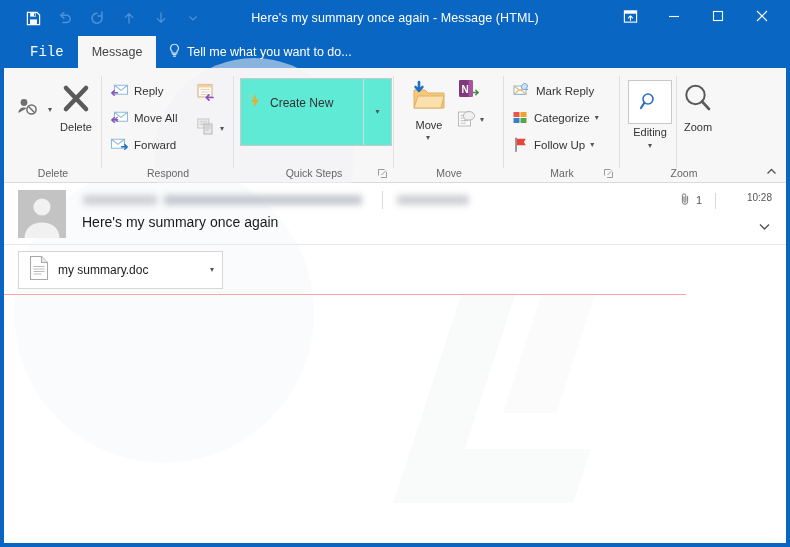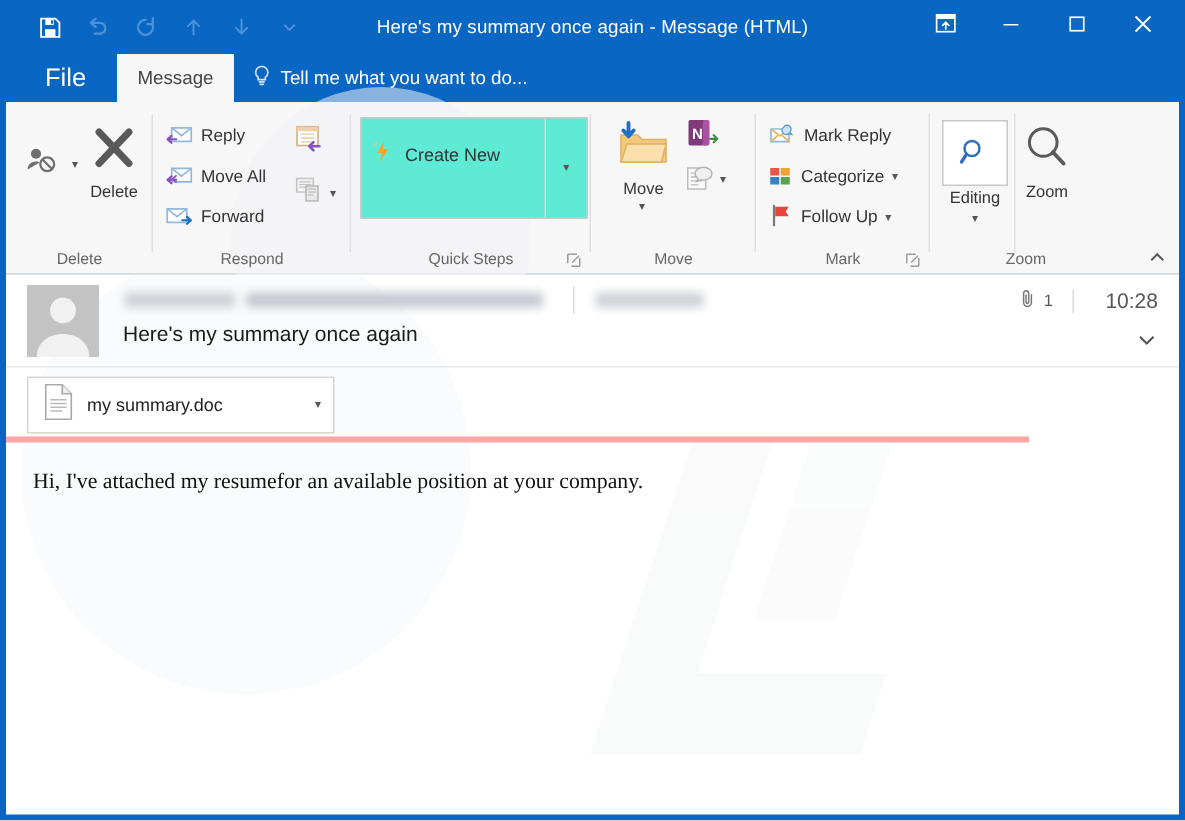--- a/index.html
+++ b/index.html
@@ -78,21 +78,22 @@
     height: 32px;
     background: #0a66c3;
   }
   .tab-file {
     position: absolute;
     left: 16px; top: 0;
     height: 32px;
     line-height: 32px;
     padding: 0 14px;
     color: #fff;
-    font-size: 17px;
+    font-size: 14px;
+    font-family: Liberation Mono, monospace;
   }
   .tab-message {
     position: absolute;
     left: 78px; top: 0;
     width: 78px;
     height: 32px;
     line-height: 32px;
     text-align: center;
     background: #f7f7f7;
     color: #444;
@@ -259,34 +260,34 @@
     right: 84px; top: 9px;
     display: flex;
     align-items: center;
     gap: 5px;
     font-size: 11px;
     color: #555;
   }
   .time {
     position: absolute;
     right: 14px; top: 9px;
-    font-size: 14px;
+    font-size: 10px;
     color: #555;
   }
   .hdr-chevron {
     position: absolute;
     right: 14px; top: 36px;
     color: #555;
   }
   .att-row {
     position: absolute;
     left: 0; top: 62px;
     width: 682px;
     height: 50px;
-    border-bottom: 4px solid #fca5a5;
+    border-bottom: 1px solid #fca5a5;
     box-sizing: border-box;
   }
   .att-chip {
     position: absolute;
     left: 14px; top: 6px;
     width: 205px; height: 38px;
     border: 1px solid #d6d6d6;
     background: #fff;
     box-sizing: border-box;
     display: flex;
@@ -743,15 +744,14 @@
             <path d="M2.5 1.5h11l6 6v17h-17z" fill="#fff" stroke="#a9a9a9" stroke-width="1.1"></path>
             <path d="M13.5 1.5v6h6" fill="#ececec" stroke="#a9a9a9" stroke-width="1.1"></path>
             <path d="M5.5 11.5h11M5.5 14h11M5.5 16.5h11M5.5 19h8" stroke="#bbb" stroke-width="1"></path>
           </svg>
         </span>
         <span class="att-name">my summary.doc</span>
         <span class="att-caret">▾</span>
       </div>
     </div>
 
-    <div class="body-text">Hi, I've attached my resumefor an available position at your company.</div>
   </div>
 </div>
 
 </body></html>

